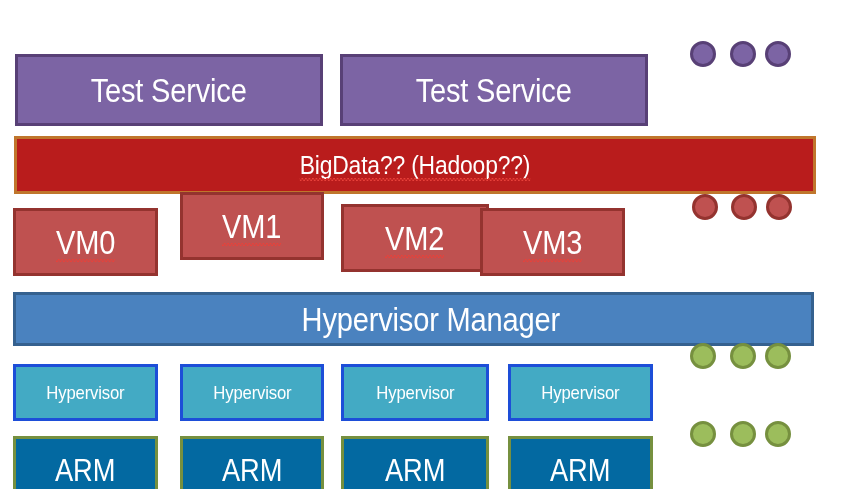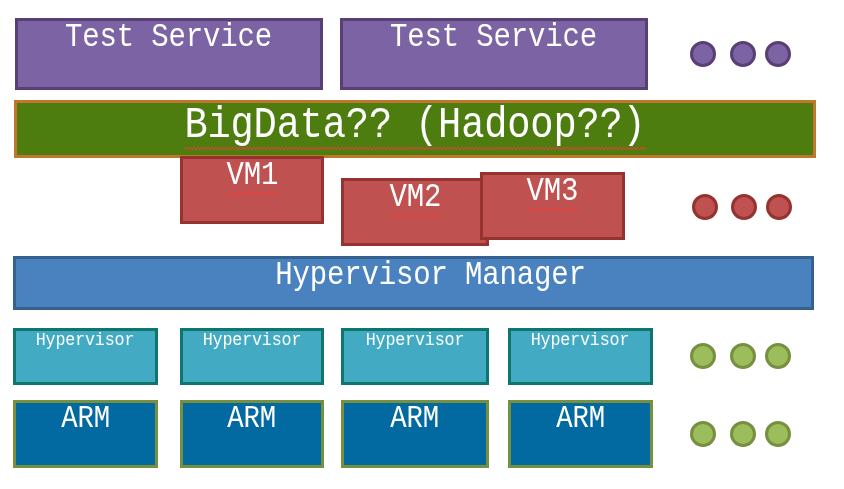--- a/index.html
+++ b/index.html
@@ -8,50 +8,51 @@
     background:#ffffff;
     font-family:"Liberation Sans",sans-serif;
     overflow:hidden;
   }
   #stage{position:relative;width:844px;height:489px;}
 
   
   .box{
     position:absolute;
     box-sizing:border-box;
-    display:flex;align-items:flex-start;justify-content:center;
+    display:flex;align-items:center;justify-content:center;
     color:#ffffff;
     text-align:center;
     line-height:1;
     white-space:nowrap;
-    font-family:Liberation Mono, monospace;
+    font-family:Liberation Sans, sans-serif;
     letter-spacing:-0.2px;
+    margin-top:36px;
   }
   .box span{display:inline-block;transform:scaleX(.88);transform-origin:center;}
 
   
   .sq{position:relative;}
   .sq::after{
     content:"";
     position:absolute;
     left:0;right:0;bottom:-3px;
     height:3px;
     background-image:
       radial-gradient(circle at 1px 2.6px, #e8413a 1.15px, transparent 1.25px),
       radial-gradient(circle at 3px 0.4px, #e8413a 1.15px, transparent 1.25px);
     background-size:4px 3px;
     background-repeat:repeat-x;
   }
 
   
   .svc{background:#7c64a4;border:3px solid #584076;font-size:33px;}
-  .big{background:#4d7c0f;border:3px solid #c0762c;font-size:44px;}
+  .big{background:#b91c1c;border:3px solid #c0762c;font-size:26px;}
   .vm {background:#bf5150;border:3px solid #94332f;font-size:33px;}
   .hyp-mgr{background:#4a82bf;border:3px solid #35618f;font-size:33px;padding-left:34px;}
-  .hyp{background:#43aac4;border:3px solid #0f766e;font-size:19px;}
+  .hyp{background:#43aac4;border:3px solid #1d4ed8;font-size:19px;}
   .arm{background:#0369a1;border:3px solid #76903f;font-size:31px;}
 
   
   .dot{
     position:absolute;
     width:26px;height:26px;
     border-radius:50%;
     box-sizing:border-box;
   }
   .dot.d-svc{background:#7c64a4;border:3px solid #584076;}
@@ -70,24 +71,27 @@
     <span>Test Service</span>
   </div>
   <div class="dot d-svc" style="left:690px;top:41px;"></div>
   <div class="dot d-svc" style="left:730px;top:41px;"></div>
   <div class="dot d-svc" style="left:765px;top:41px;"></div>
 
   <div class="box big" style="left:14px;top:100px;width:802px;height:58px;">
     <span class="sq">BigData?? (Hadoop??)</span>
   </div>
 
+  <div class="box vm" style="left:13px;top:172px;width:145px;height:68px;">
+    <span class="sq">VM0</span>
+  </div>
   <div class="box vm" style="left:180px;top:156px;width:144px;height:68px;">
     <span class="sq">VM1</span>
   </div>
-  <div class="box vm" style="left:341px;top:178px;width:148px;height:68px;">
+  <div class="box vm" style="left:341px;top:168px;width:148px;height:68px;">
     <span class="sq">VM2</span>
   </div>
   <div class="box vm" style="left:480px;top:172px;width:145px;height:68px;">
     <span class="sq">VM3</span>
   </div>
   <div class="dot d-vm" style="left:692px;top:194px;"></div>
   <div class="dot d-vm" style="left:731px;top:194px;"></div>
   <div class="dot d-vm" style="left:766px;top:194px;"></div>
 
   <div class="box hyp-mgr" style="left:13px;top:256px;width:801px;height:54px;">

